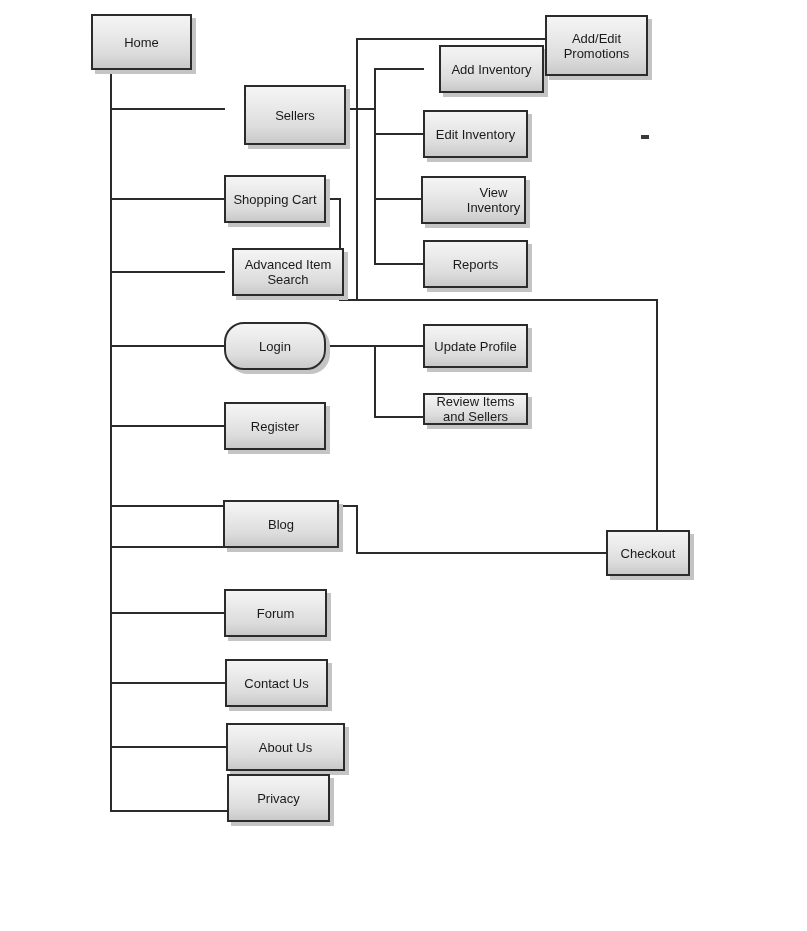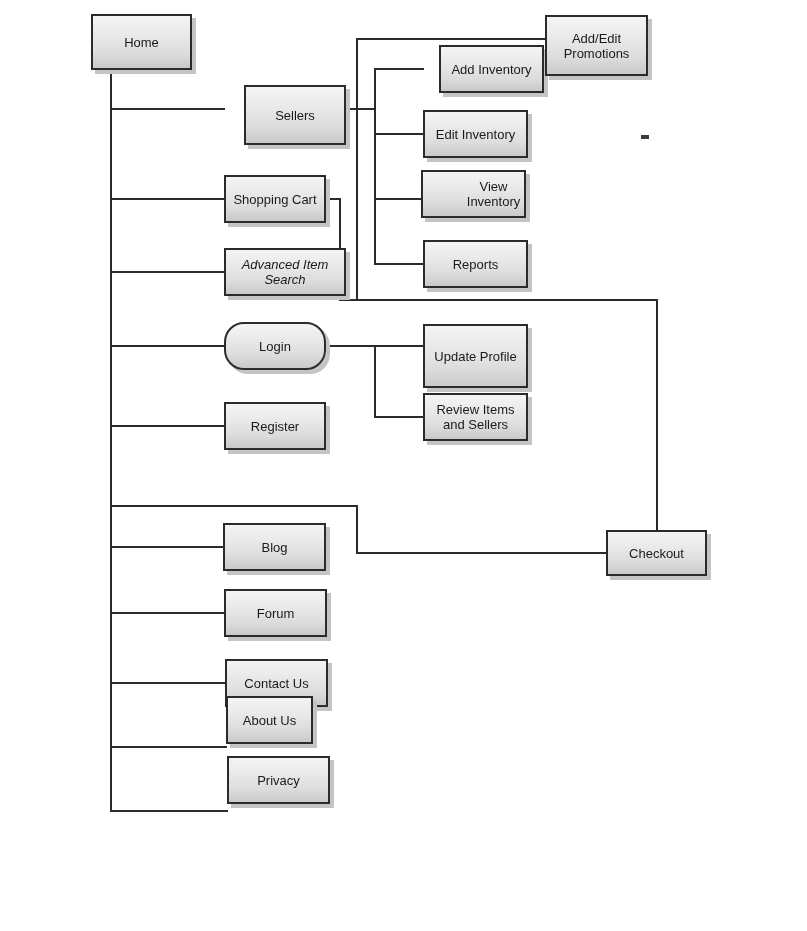--- a/index.html
+++ b/index.html
@@ -87,69 +87,69 @@
   <div id="node-layer">
       <div class="node" style="left: 61px; top: 14px; width: 101px; height: 56px; margin-left: 30px;">
         <span class="node-label">Home</span>
       </div>
       <div class="node" style="left: 224px; top: 85px; width: 102px; height: 60px; margin-left: 20px;">
         <span class="node-label">Sellers</span>
       </div>
       <div class="node" style="left: 224px; top: 175px; width: 102px; height: 48px;">
         <span class="node-label">Shopping Cart</span>
       </div>
-      <div class="node" style="left: 224px; top: 248px; width: 122px; height: 48px; font-style: italic;">
+      <div class="node" style="left: 232px; top: 248px; width: 112px; height: 48px;">
         <span class="node-label">Advanced Item
 Search</span>
       </div>
       <div class="node" style="left: 224px; top: 322px; width: 102px; height: 48px; border-radius: 20px;">
         <span class="node-label">Login</span>
       </div>
       <div class="node" style="left: 224px; top: 402px; width: 102px; height: 48px;">
         <span class="node-label">Register</span>
       </div>
-      <div class="node" style="left: 223px; top: 523px; width: 103px; height: 48px;">
+      <div class="node" style="left: 223px; top: 500px; width: 116px; height: 48px;">
         <span class="node-label">Blog</span>
       </div>
       <div class="node" style="left: 224px; top: 589px; width: 103px; height: 48px;">
         <span class="node-label">Forum</span>
       </div>
       <div class="node" style="left: 225px; top: 659px; width: 103px; height: 48px; justify-content: center;">
         <span class="node-label">Contact Us</span>
       </div>
-      <div class="node" style="left: 226px; top: 696px; width: 87px; height: 48px;">
+      <div class="node" style="left: 226px; top: 723px; width: 119px; height: 48px;">
         <span class="node-label">About Us</span>
       </div>
-      <div class="node" style="left: 227px; top: 756px; width: 103px; height: 48px;">
+      <div class="node" style="left: 227px; top: 774px; width: 103px; height: 48px;">
         <span class="node-label">Privacy</span>
       </div>
       <div class="node" style="left: 439px; top: 45px; width: 105px; height: 48px;">
         <span class="node-label">Add Inventory</span>
       </div>
       <div class="node" style="left: 423px; top: 110px; width: 105px; height: 48px;">
         <span class="node-label">Edit Inventory</span>
       </div>
-      <div class="node" style="left: 421px; top: 170px; width: 105px; height: 48px; padding-left: 40px;">
+      <div class="node" style="left: 421px; top: 176px; width: 105px; height: 48px; padding-left: 40px;">
         <span class="node-label">View Inventory</span>
       </div>
       <div class="node" style="left: 423px; top: 240px; width: 105px; height: 48px;">
         <span class="node-label">Reports</span>
       </div>
-      <div class="node" style="left: 423px; top: 324px; width: 105px; height: 64px;">
+      <div class="node" style="left: 423px; top: 324px; width: 105px; height: 44px;">
         <span class="node-label">Update Profile</span>
       </div>
-      <div class="node" style="left: 423px; top: 393px; width: 105px; height: 48px; justify-content: center;">
+      <div class="node" style="left: 423px; top: 393px; width: 105px; height: 32px; justify-content: center;">
         <span class="node-label">Review Items
 and Sellers</span>
       </div>
       <div class="node" style="left: 545px; top: 15px; width: 103px; height: 61px;">
         <span class="node-label">Add/Edit
 Promotions</span>
       </div>
-      <div class="node" style="left: 606px; top: 530px; width: 101px; height: 46px;">
+      <div class="node" style="left: 606px; top: 530px; width: 84px; height: 46px;">
         <span class="node-label">Checkout</span>
       </div>
     </div>
 
   <div id="artifact-layer">
       <div class="stray-mark" style="left: 641px; top: 135px; width: 8px; height: 4px;"></div>
     </div>
 
 </div>
 

